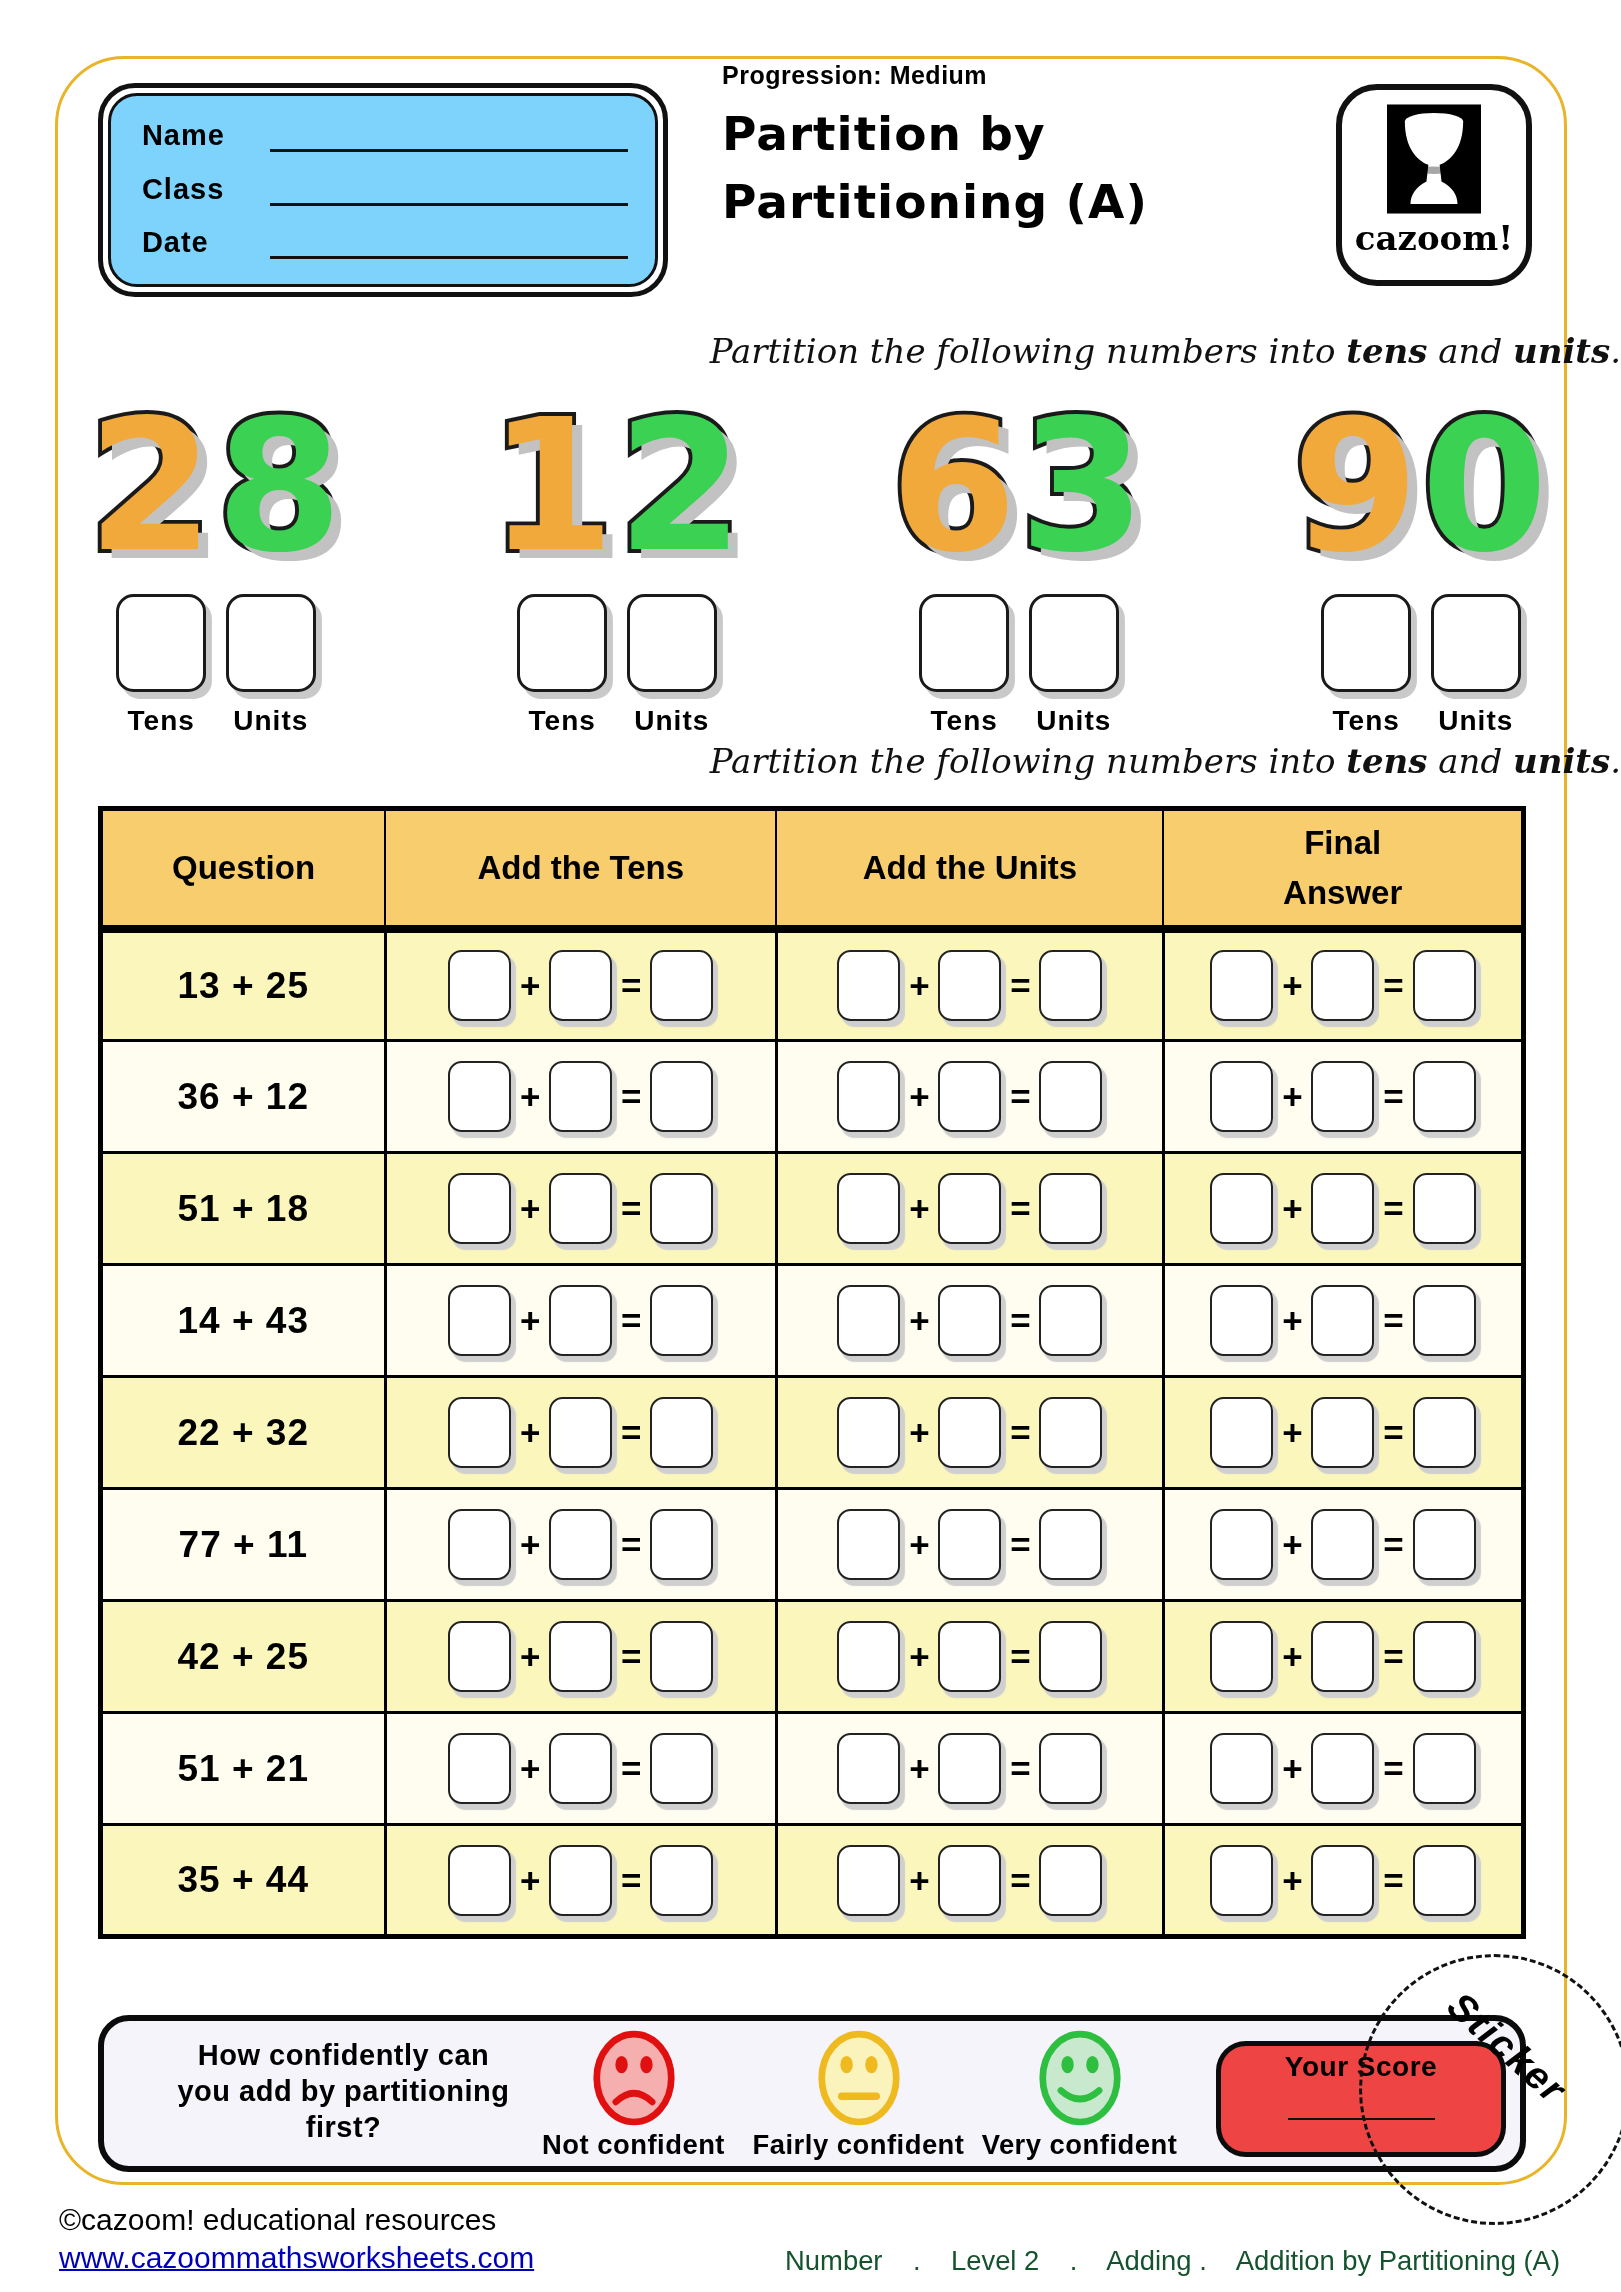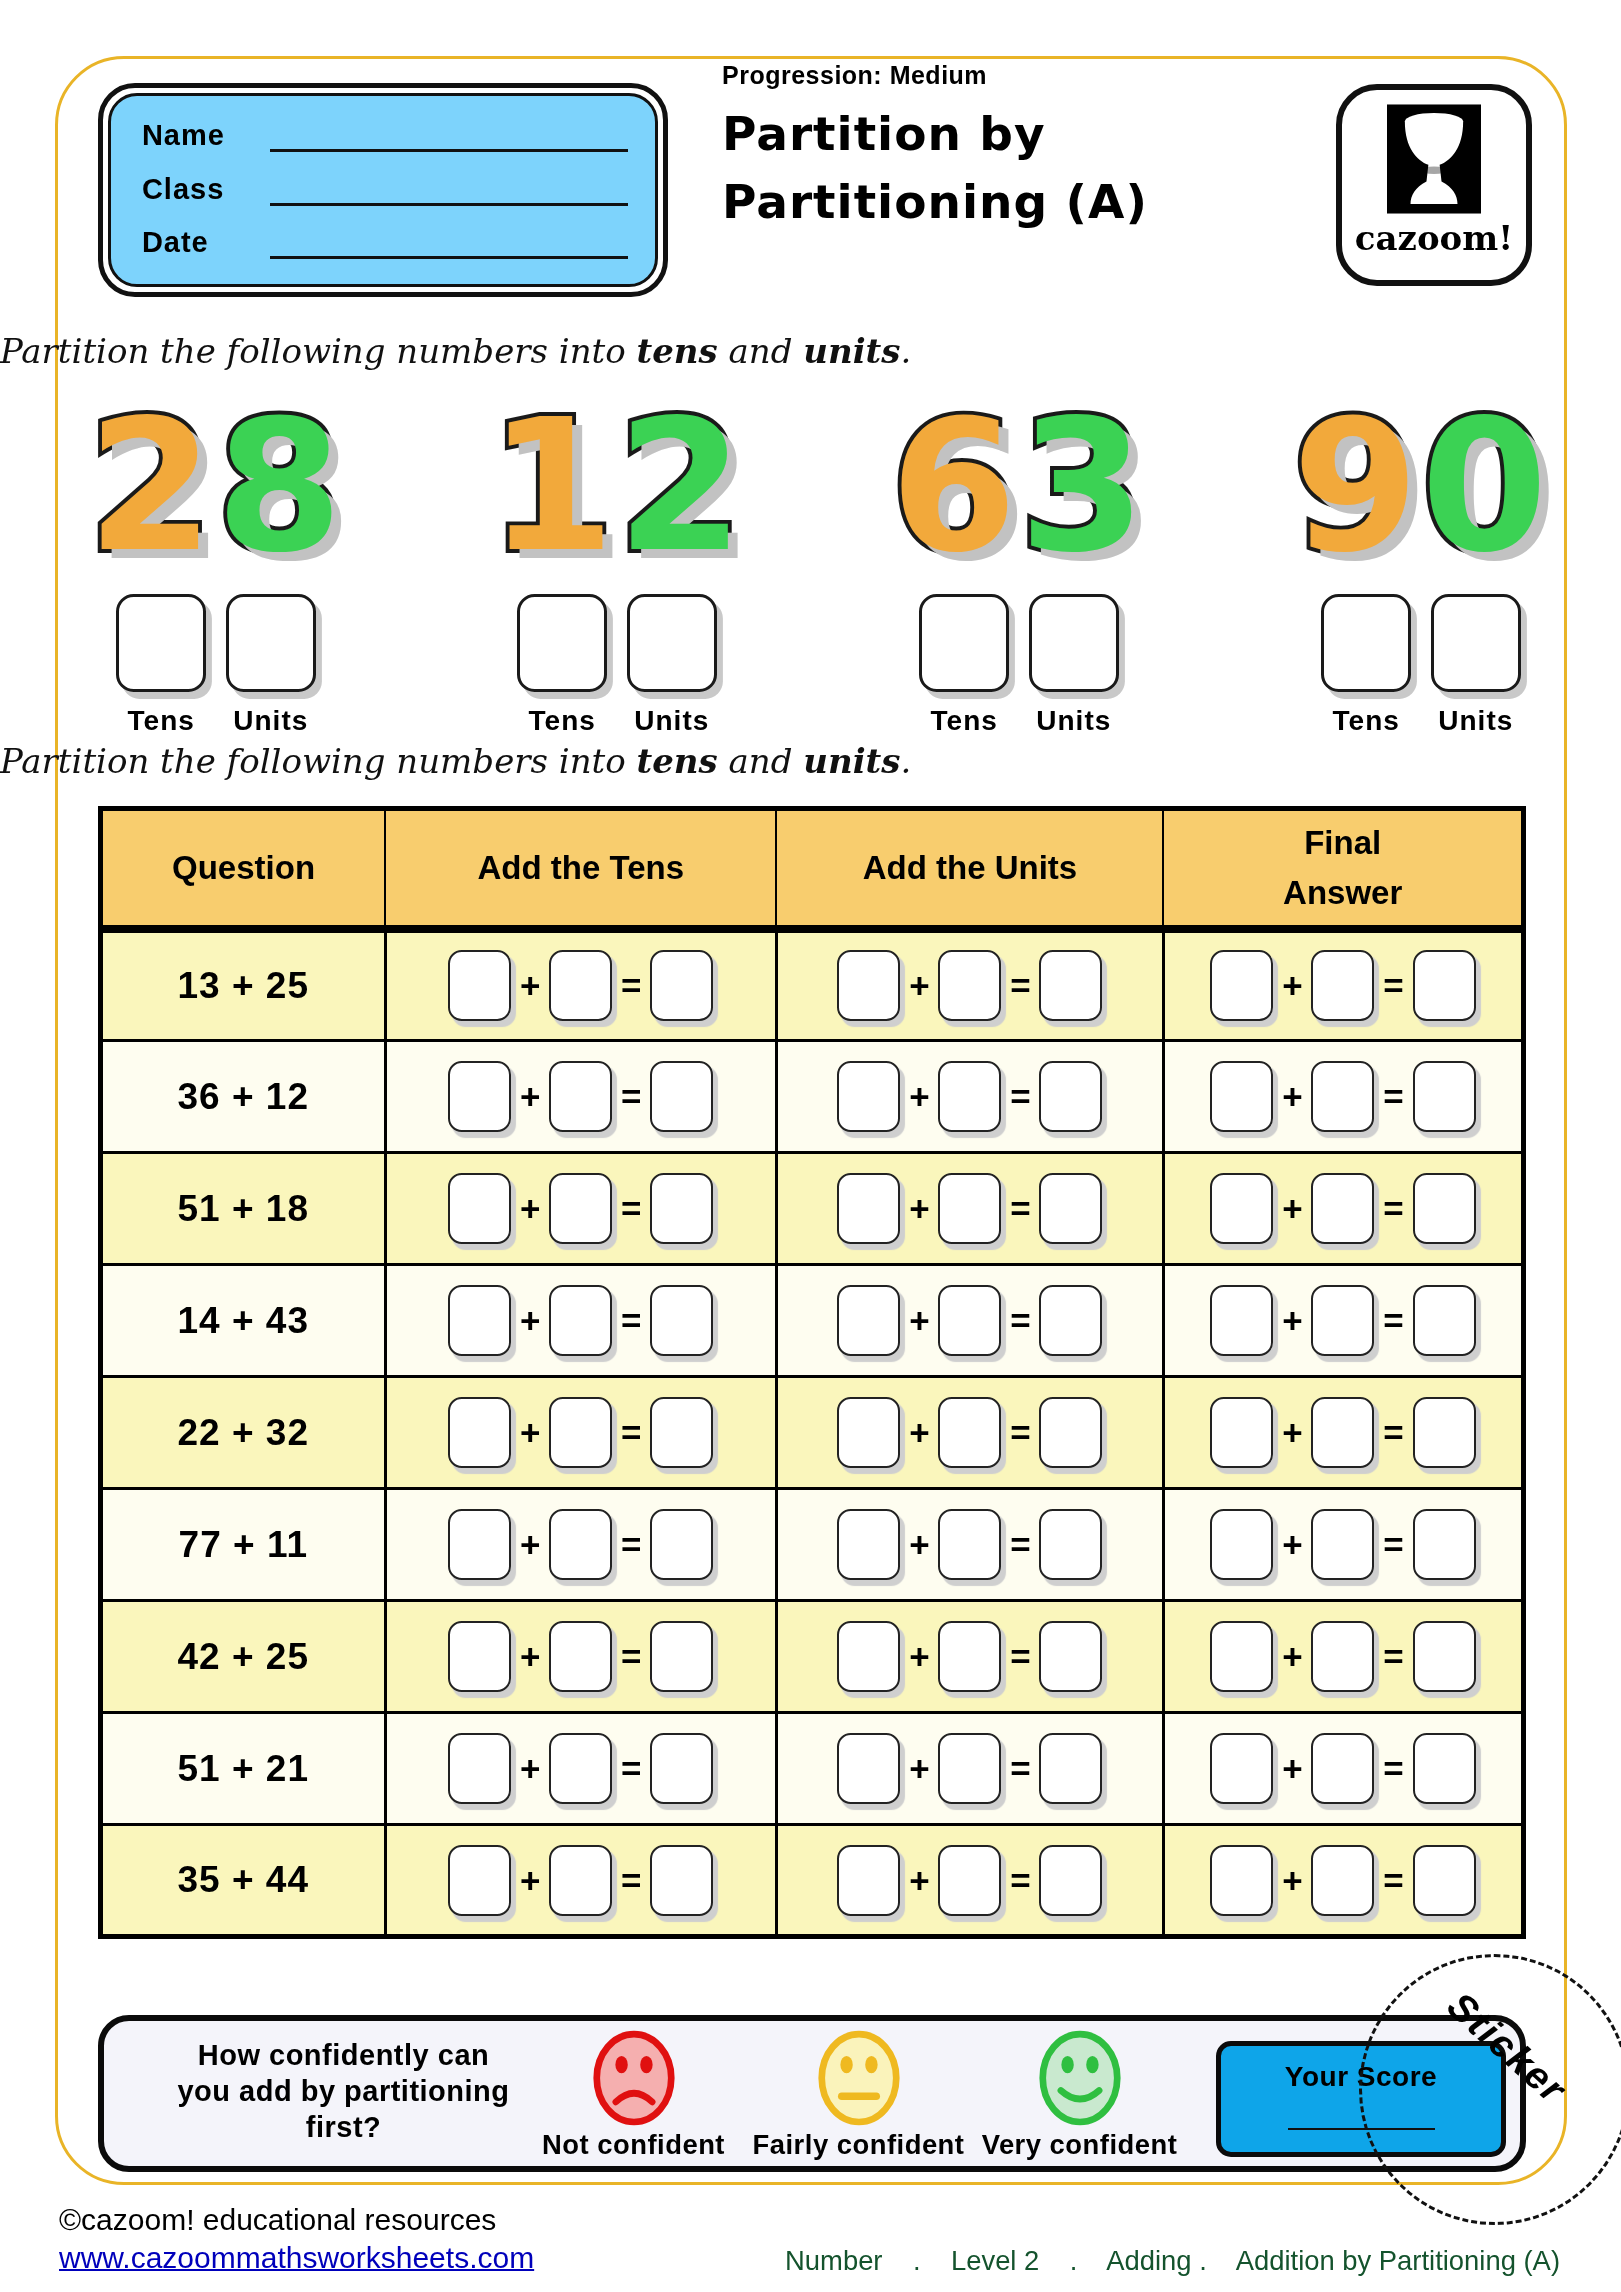--- a/index.html
+++ b/index.html
@@ -48,21 +48,21 @@
     position: absolute; left: 1336px; top: 84px;
     width: 196px; height: 202px;
     border: 6.9px solid #111; border-radius: 41px; background: #fff;
     display: flex; flex-direction: column; align-items: center; padding-top: 13.7px;
   }
   .logo-mark { width: 94px; height: 110px; }
   .logo-word { font-family: "DejaVu Serif", serif; font-weight: bold; font-size: 34px; margin-top: 3.9px; }
 
   
   .instruction {
-    position: absolute; left: 0; width: 1621px; text-align: left;
+    position: absolute; left: 0; width: 1621px; text-align: right;
     font-family: "DejaVu Serif", serif; font-style: italic; font-size: 34px; color: #111;
   }
   .instr-1 { top: 331px; }
   .instr-2 { top: 741px; }
   .instruction b { font-style: italic; }
 
   
   .number-group { position: absolute; top: 404px; width: 294px; text-align: center; }
   .digits {
     height: 174px; display: flex; justify-content: center; align-items: flex-start;
@@ -123,22 +123,22 @@
     position: absolute; left: 29px; top: 15.7px; width: 421px;
     text-align: center; font-weight: bold; font-size: 29px; line-height: 36px; letter-spacing: 0.5px;
   }
   .conf-option { position: absolute; top: 7.8px; width: 225px; text-align: center; }
   .opt-1 { left: 417px; } .opt-2 { left: 642px; } .opt-3 { left: 863px; }
   .face { width: 86px; height: 100px; display: inline-block; }
   .conf-label { font-weight: bold; font-size: 27.4px; margin-top: -3.9px; letter-spacing: 0.5px; }
 
   .score-box {
     position: absolute; left: 1112px; top: 19.6px; width: 290px; height: 116px;
-    background: #0ea5e9; border: 5.9px solid #0b0b0b; border-radius: 15px;
-    text-align: center; padding-top: 15px;
+    background: #ef4444; border: 5.9px solid #0b0b0b; border-radius: 30px;
+    text-align: center; padding-top: 5px;
   }
   .score-label { font-weight: bold; font-size: 28px; letter-spacing: 0.5px; }
   .score-line { width: 147px; border-bottom: 2.9px solid #111; height: 37px; margin: 0 auto; }
 
   
   .sticker-circle {
     position: absolute; left: 1359px; top: 1954px; width: 271px; height: 271px;
     border: 3.9px dashed #111; border-radius: 50%; z-index: 5;
   }
   .sticker-text {

